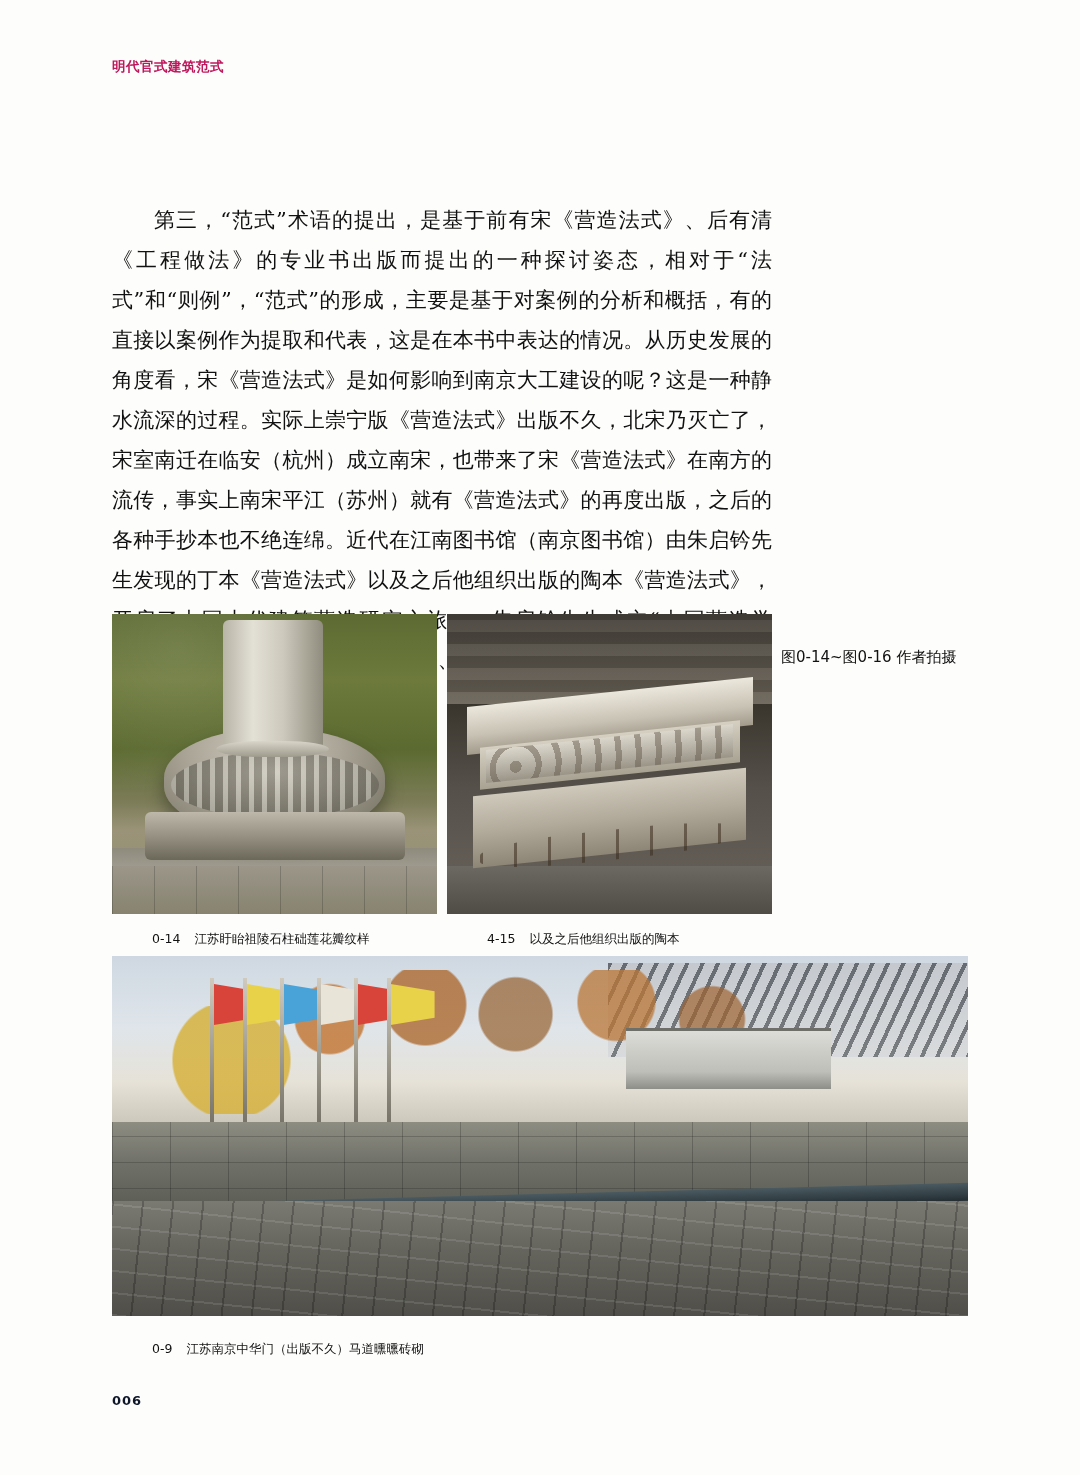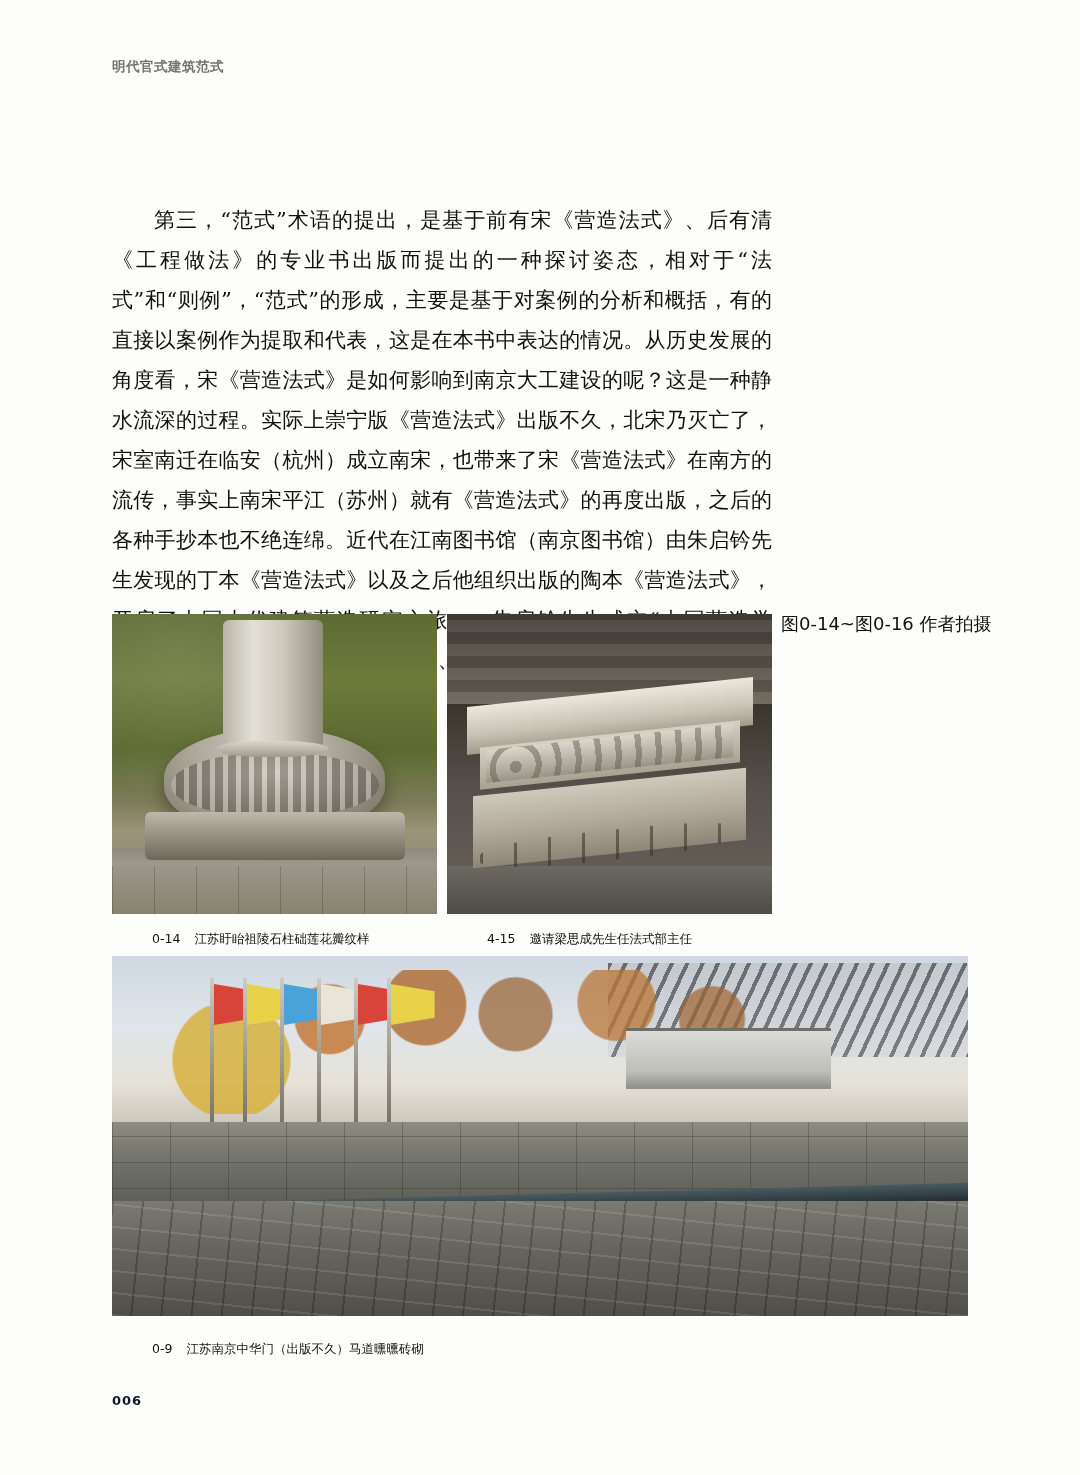--- a/index.html
+++ b/index.html
@@ -24,21 +24,21 @@
 
   
   .running-head {
     position: absolute;
     left: 112px;
     top: 58px;
     font-family: "DejaVu Sans", "Liberation Sans", sans-serif;
     font-size: 13.5px;
     font-weight: bold;
     letter-spacing: 0.5px;
-    color: #737373;
+    color: #be185d;
   }
 
   
   .body-text {
     position: absolute;
     left: 112px;
     top: 200px;
     width: 660px;
     font-family: "DejaVu Serif", "Liberation Serif", serif;
     font-size: 21px;
@@ -49,23 +49,23 @@
   }
   .body-text p {
     margin: 0;
     text-indent: 2em;
   }
 
   
   .fig-credit {
     position: absolute;
     left: 781px;
-    top: 612px;
+    top: 648px;
     font-family: "DejaVu Sans", "Liberation Sans", sans-serif;
-    font-size: 18px;
+    font-size: 15px;
     color: #111;
     white-space: nowrap;
   }
 
   
   .fig {
     position: absolute;
     overflow: hidden;
     background: #8a8a84;
   }
@@ -286,21 +286,21 @@
     <div class="p15-sky"></div>
     <div class="p15-wall"></div>
     <div class="p15-floor"></div>
     <div class="p15-top"></div>
     <div class="p15-mid"></div>
     <div class="p15-carve"></div>
     <div class="p15-low"></div>
     <div class="p15-scroll"></div>
   </div>
   <div class="fig-caption" id="cap-0-15">
-    <span class="cap-num">4-15</span><span>邀请梁思成先生任法式部主任</span>
+    <span class="cap-num">4-15</span><span>以及之后他组织出版的陶本</span>
   </div>
 
   <div class="fig" id="fig-0-16">
     <div class="p16-sky"></div>
     <div class="p16-roofs"></div>
     <div class="p16-ginkgo"></div>
     <div class="p16-trees"></div>
     <div class="p16-building"></div>
     <div class="p16-flags">
       <i style="left:6%;  color:#d8443a;"></i>

